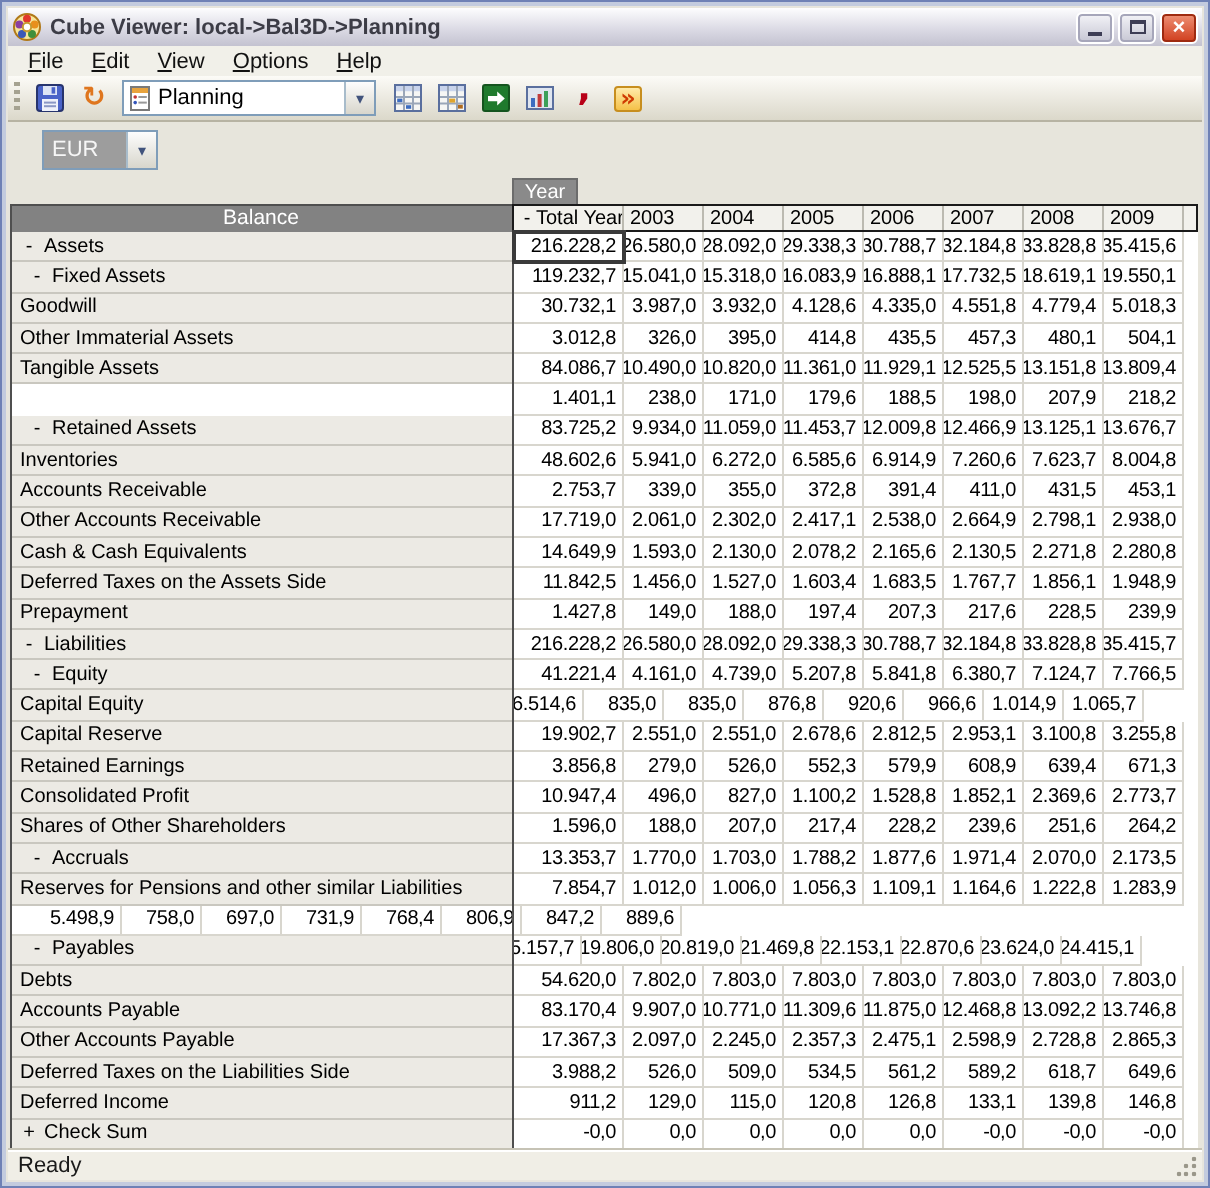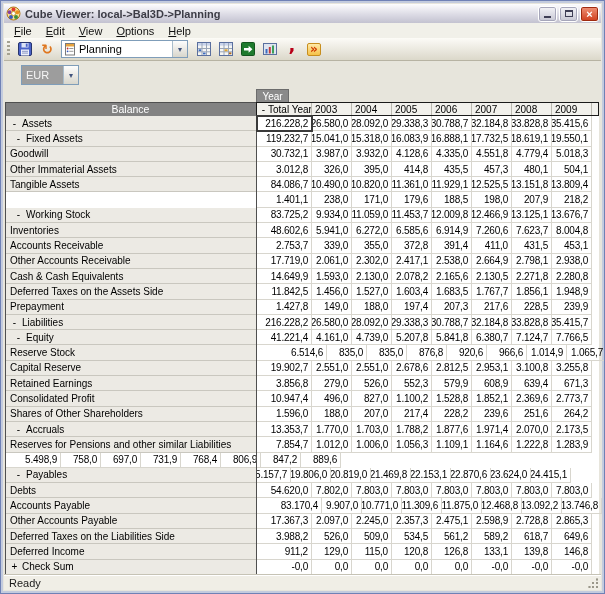--- a/index.html
+++ b/index.html
@@ -334,21 +334,21 @@
           <div class="g-val" style="width: 40px;">179,6</div>
           <div class="g-val" style="width: 40px;">188,5</div>
           <div class="g-val" style="width: 40px;">198,0</div>
           <div class="g-val" style="width: 40px;">207,9</div>
           <div class="g-val" style="width: 40px;">218,2</div>
           <div class="g-fill"></div>
         </div>
         <div class="g-row">
           <div class="g-label" style="padding-left: 9px;">
             <span class="g-sign">-</span>
-            <span style="padding-left: 3px;">Working Stock</span>
+            <span style="padding-left: 3px;">Retained Assets</span>
           </div>
           <div class="g-val" style="width: 56px;">83.725,2</div>
           <div class="g-val" style="width: 40px;">9.934,0</div>
           <div class="g-val" style="width: 40px;">11.059,0</div>
           <div class="g-val" style="width: 40px;">11.453,7</div>
           <div class="g-val" style="width: 40px;">12.009,8</div>
           <div class="g-val" style="width: 40px;">12.466,9</div>
           <div class="g-val" style="width: 40px;">13.125,1</div>
           <div class="g-val" style="width: 40px;">13.676,7</div>
           <div class="g-fill"></div>
@@ -462,23 +462,23 @@
           <div class="g-val" style="width: 40px;">4.739,0</div>
           <div class="g-val" style="width: 40px;">5.207,8</div>
           <div class="g-val" style="width: 40px;">5.841,8</div>
           <div class="g-val" style="width: 40px;">6.380,7</div>
           <div class="g-val" style="width: 40px;">7.124,7</div>
           <div class="g-val" style="width: 40px;">7.766,5</div>
           <div class="g-fill"></div>
         </div>
         <div class="g-row">
           <div class="g-label" style="padding-left: 5px;">
-            <span>Reserve Stock</span>
-          </div>
-          <div class="g-val" style="width: 71px;">6.514,6</div>
+            <span>Capital Equity</span>
+          </div>
+          <div class="g-val" style="width: 36px;">6.514,6</div>
           <div class="g-val" style="width: 40px;">835,0</div>
           <div class="g-val" style="width: 40px;">835,0</div>
           <div class="g-val" style="width: 40px;">876,8</div>
           <div class="g-val" style="width: 40px;">920,6</div>
           <div class="g-val" style="width: 40px;">966,6</div>
           <div class="g-val" style="width: 40px;">1.014,9</div>
           <div class="g-val" style="width: 40px;">1.065,7</div>
           <div class="g-fill"></div>
         </div>
         <div class="g-row">
@@ -603,21 +603,21 @@
           <div class="g-val" style="width: 40px;">7.803,0</div>
           <div class="g-val" style="width: 40px;">7.803,0</div>
           <div class="g-val" style="width: 40px;">7.803,0</div>
           <div class="g-val" style="width: 40px;">7.803,0</div>
           <div class="g-fill"></div>
         </div>
         <div class="g-row">
           <div class="g-label" style="padding-left: 5px;">
             <span>Accounts Payable</span>
           </div>
-          <div class="g-val" style="width: 66px;">83.170,4</div>
+          <div class="g-val" style="width: 56px;">83.170,4</div>
           <div class="g-val" style="width: 40px;">9.907,0</div>
           <div class="g-val" style="width: 40px;">10.771,0</div>
           <div class="g-val" style="width: 40px;">11.309,6</div>
           <div class="g-val" style="width: 40px;">11.875,0</div>
           <div class="g-val" style="width: 40px;">12.468,8</div>
           <div class="g-val" style="width: 40px;">13.092,2</div>
           <div class="g-val" style="width: 40px;">13.746,8</div>
           <div class="g-fill"></div>
         </div>
         <div class="g-row">

